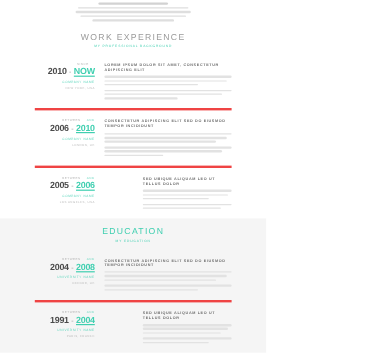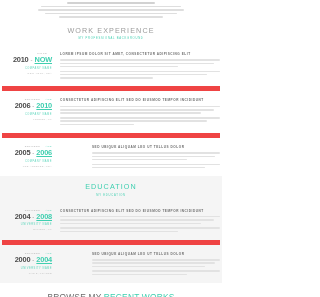--- a/index.html
+++ b/index.html
@@ -5,21 +5,21 @@
   * { box-sizing: border-box; margin: 0; padding: 0; }
   html, body {
     width: 222px; height: 297px;
     font-family: "Liberation Sans", sans-serif;
     background: #ffffff;
     overflow: hidden;
   }
   body { position: relative; }
 
   
-  .section { width: 100%; padding: 0 2px; }
+  .section { width: 100%; padding: 0 29px; }
   .sec-white { background: #ffffff; }
   .sec-gray  { background: #f5f5f5; }
 
   .sec-head { text-align: center; padding: 7px 0 5px; }
   .sec-title {
     font-size: 7.2px; letter-spacing: 1.1px; font-weight: 400;
     color: #9b9b9b; line-height: 1.1;
   }
   .sec-title.teal { color: #3fcfb0; }
   .sec-sub {
@@ -36,21 +36,21 @@
   .intro .l0 { width: 56%; background: #d2d2d2; height: 1.7px; }
   .intro .l1 { width: 88%; }
   .intro .l2 { width: 92%; }
   .intro .l3 { width: 84%; }
   .intro .l4 { width: 66%; }
 
   
   .row {
     display: flex; align-items: flex-start;
     padding: 6px 0 6px;
-    border-bottom: 5px solid #ef4444;
+    border-bottom: 2px solid #ef4444;
   }
   .row.last { border-bottom: none; gap: 32px; }
 
   .col-date {
     width: 58px; flex: none; text-align: right;
     padding-right: 8px; padding-top: 1px;
   }
   .dline {
     display: flex; justify-content: flex-end; align-items: baseline;
     gap: 5px;
@@ -258,21 +258,21 @@
     </div>
   </div>
 
   <div class="row last">
     <div class="col-date">
       <div class="dline">
         <span class="dlabel">BETWEEN</span>
         <span class="dlabel teal">AND</span>
       </div>
       <div class="dnums">
-        <span class="dfrom">2000</span>
+        <span class="dfrom">1991</span>
         <span class="ddash">-</span>
         <span class="dto">2004</span>
       </div>
       <div class="dcompany">UNIVERSITY NAME</div>
       <div class="dlocation">PARIS, FRANCE</div>
     </div>
     <div class="col-body">
       <div class="job-title">SED UBIQUE ALIQUAM LEO UT TELLUS DOLOR</div>
       <div class="para">
         <div class="l w100"></div>

